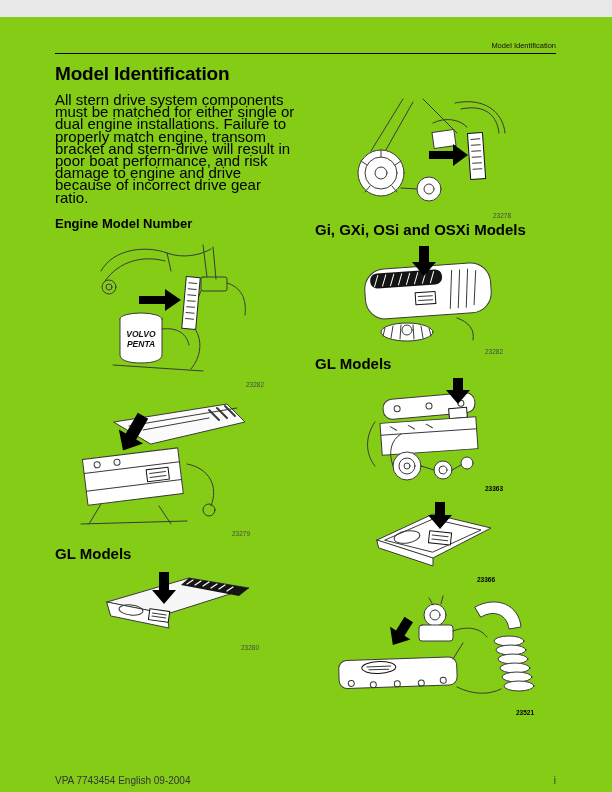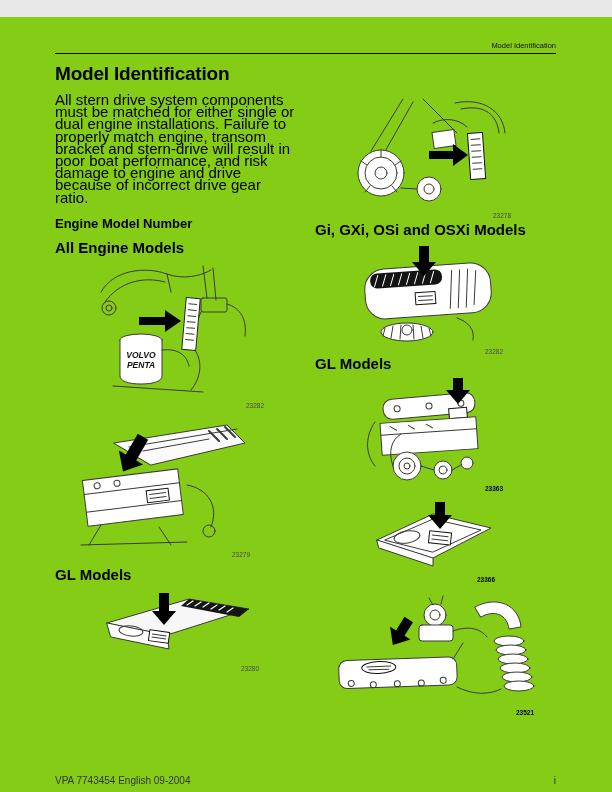--- a/index.html
+++ b/index.html
@@ -46,21 +46,20 @@
   <div class="running-header">
     <span>Model Identification</span>
   </div>
   <div class="header-rule"></div>
 
   <div class="col-left">
     <h1 class="doc-title">Model Identification</h1>
     <p class="body-text">All stern drive system components must be matched for either single or dual engine installations. Failure to properly match engine, transom bracket and stern-drive will result in poor boat performance, and risk damage to engine and drive because of incorrect drive gear ratio.</p>
 
     <h2 class="section-title">Engine Model Number</h2>
-    <h3 class="sub-title">All Engine Models</h3>
 
     <figure class="fig1">
       <svg width="185" height="140" viewBox="0 0 185 140">
         <path d="M18,32 C30,10 62,6 84,14 C100,20 118,16 128,10"></path>
         <path d="M22,42 C36,22 60,16 82,22"></path>
         <circle cx="26" cy="48" r="7"></circle>
         <circle cx="26" cy="48" r="3"></circle>
         <path d="M120,6 L124,38"></path>
         <path d="M130,8 L133,40"></path>
         <path d="M84,14 L88,32"></path>

